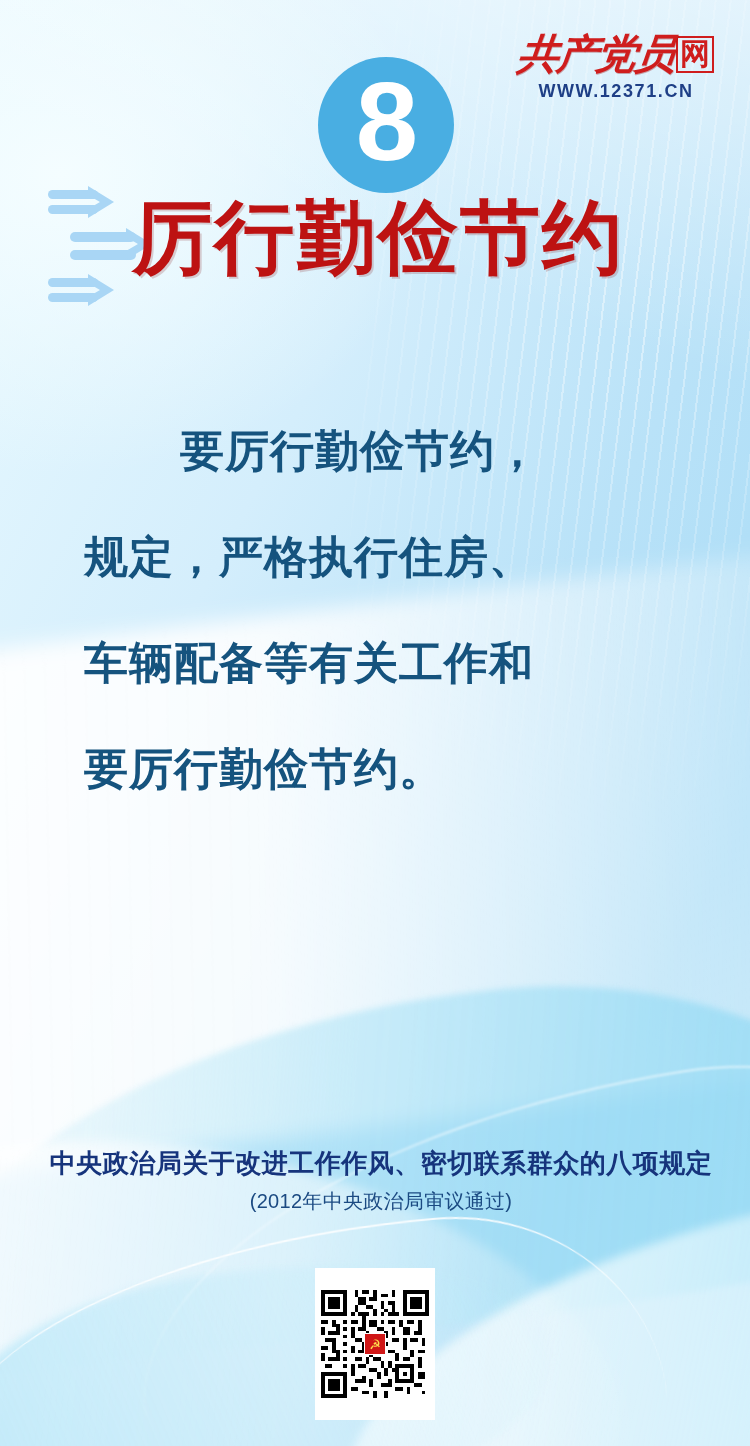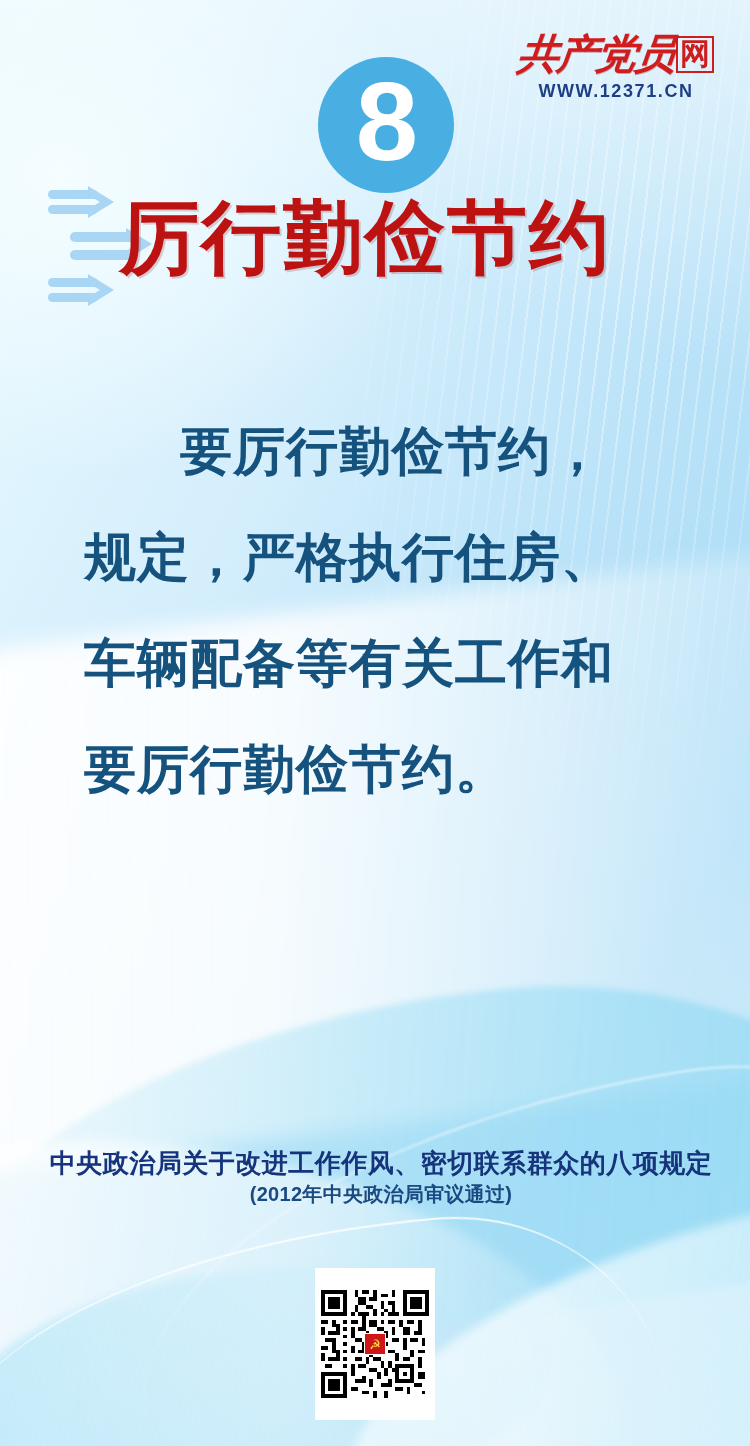--- a/index.html
+++ b/index.html
@@ -185,41 +185,41 @@
     position: absolute;
     left: 48px;
     top: 186px;
     width: 108px;
     height: 124px;
   }
 
   
   .headline {
     position: absolute;
-    left: 119px;
+    left: 132px;
     top: 198px;
     font-size: 80px;
     font-weight: bold;
     color: #bd1212;
     letter-spacing: 2px;
     line-height: 1;
     text-shadow: 2px 2px 0 rgba(120,0,0,0.18);
     white-space: nowrap;
   }
 
   
   .body-block {
     position: absolute;
     left: 0;
     right: 0;
     top: 398px;
     padding: 0 84px;
   }
   .body-line {
-    font-size: 52px;
+    font-size: 44px;
     font-weight: bold;
     color: #15537e;
     line-height: 106px;
     letter-spacing: 1px;
     white-space: nowrap;
   }
   .body-line.indent {
     padding-left: 96px;
   }
 
@@ -233,23 +233,23 @@
   }
   .footer-main {
     font-family: "Liberation Serif", "DejaVu Serif", serif;
     font-size: 26px;
     font-weight: bold;
     color: #16347c;
     letter-spacing: 0.5px;
     line-height: 1.2;
   }
   .footer-sub {
-    margin-top: 2px;
+    margin-top: 9px;
     font-size: 20px;
-    font-weight: bold;
+    font-weight: normal;
     color: #1b4a82;
     letter-spacing: 0.3px;
   }
 
   
   .qr {
     position: absolute;
     left: 50%;
     transform: translateX(-50%);
     top: 1268px;

